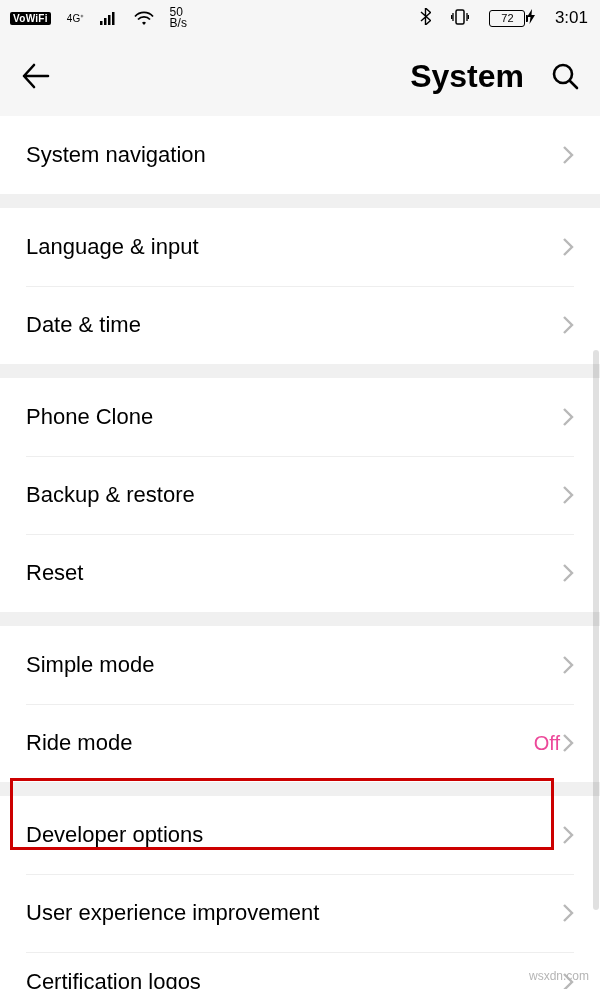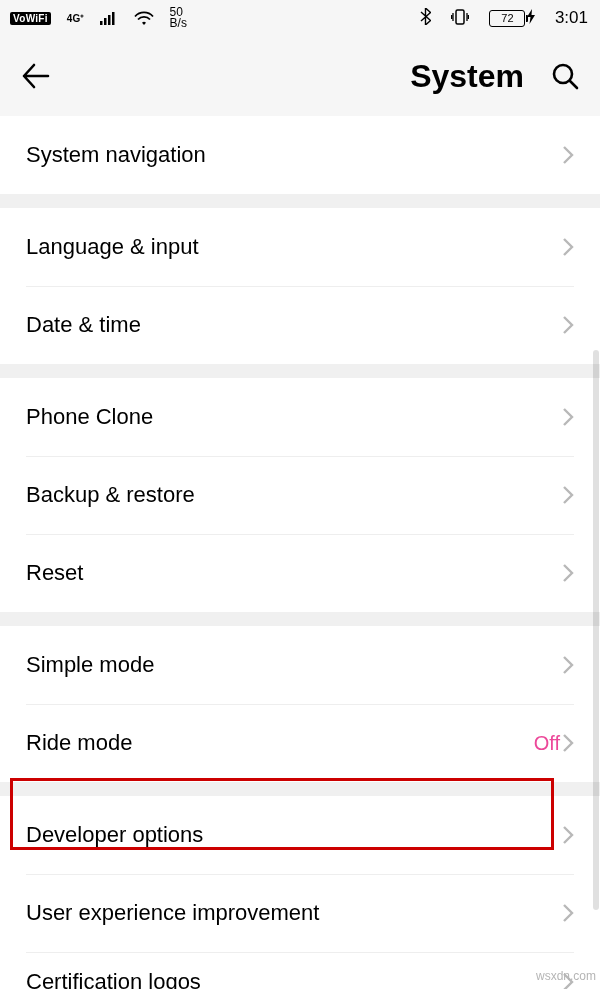--- a/index.html
+++ b/index.html
@@ -21,21 +21,21 @@
     background: #f6f6f6;
     font-size: 15px;
     color: #000;
   }
   .status-left { display: flex; align-items: center; gap: 16px; }
   .status-right { display: flex; align-items: center; gap: 20px; }
   .vowifi {
     background: #000; color:#fff; font-size:10px; font-weight:700;
     padding:1px 3px; border-radius:2px; letter-spacing:0.3px;
   }
-  .signal-4g { font-size:10px; font-weight:700; line-height:9px; }
+  .signal-4g { font-size:10px; font-weight:400; line-height:9px; }
   .signal-bars svg, .wifi-icon svg { display:block; }
   .net-speed { font-size:12px; line-height:11px; }
   .battery {
     display:flex; align-items:center; gap:2px; font-size:14px;
   }
   .battery-box {
     border:1.5px solid #000; border-radius:3px; width:36px; height:17px;
     display:flex; align-items:center; justify-content:center;
     font-size:11px; position:relative; padding-left:1px;
   }
@@ -78,21 +78,21 @@
   .chevron { color:#b8b8b8; }
   .chevron svg { display:block; }
 
   .highlight {
     position:absolute;
     border:3px solid #c00;
     pointer-events:none;
   }
 
   .watermark {
-    position:absolute; bottom:6px; right:4px;
+    position:absolute; bottom:6px; right:11px;
     font-size:12px; color:#b5b5b5;
   }
 
   .scroll-ind {
     position:absolute; right:1px; top:350px; width:6px; height:560px;
     background:rgba(0,0,0,0.12); border-radius:3px;
   }
 </style>
 </head>
 <body>

